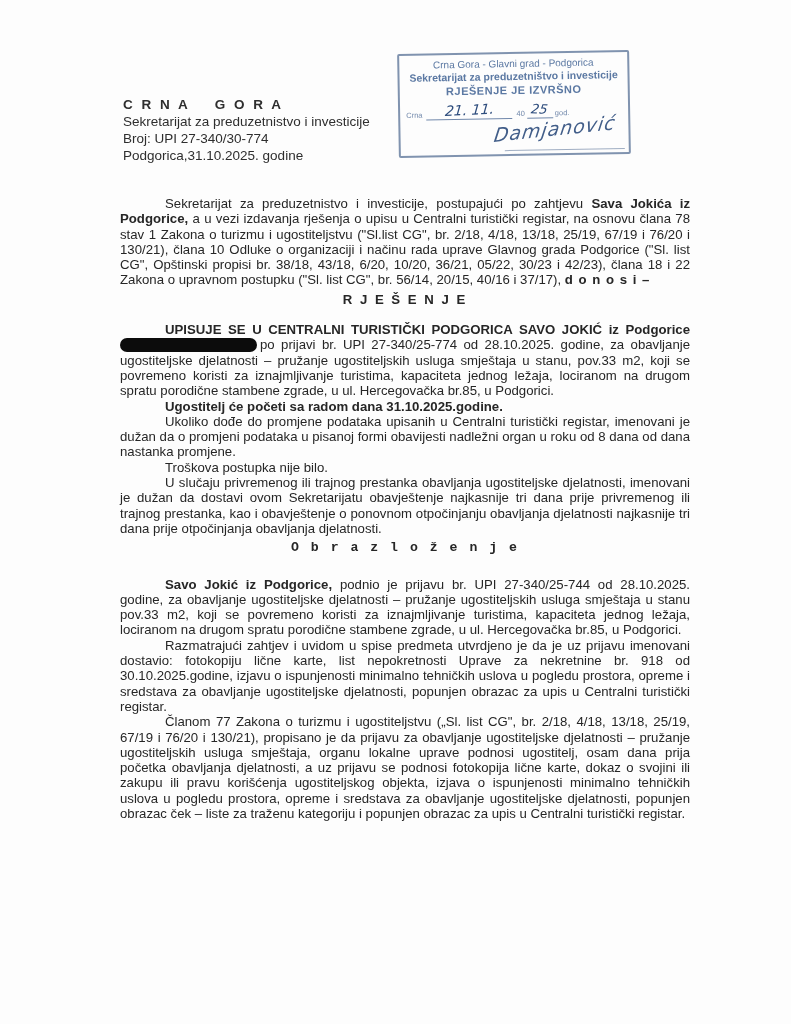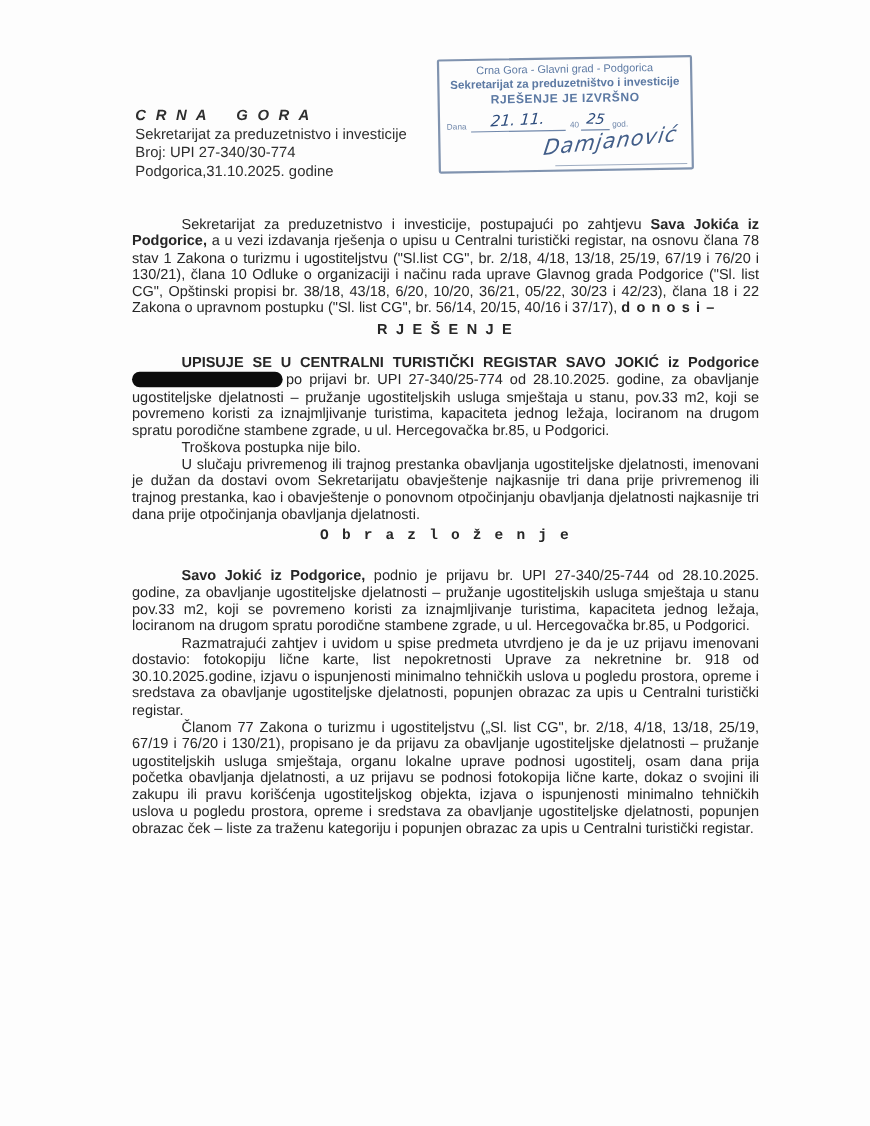--- a/index.html
+++ b/index.html
@@ -21,21 +21,20 @@
     top: 96px;
     font-size: 13.5px;
     line-height: 17px;
     color: #2e2e2e;
     font-weight: 500;
   }
   .letterhead-country {
     white-space: pre;
     letter-spacing: 2.5px;
     font-weight: 600;
-    font-style: italic;
   }
 
   
   .stamp {
     position: absolute;
     left: 398px;
     top: 52px;
     width: 232px;
     min-height: 104px;
     border: 2px solid rgba(96, 120, 155, 0.8);
@@ -154,42 +153,44 @@
     <div>Sekretarijat za preduzetnistvo i investicije</div>
     <div>Broj: UPI 27-340/30-774</div>
     <div>Podgorica,31.10.2025. godine</div>
   </div>
 
   <div class="stamp">
     <div class="stamp-line1">Crna Gora - Glavni grad - Podgorica</div>
     <div class="stamp-line2">Sekretarijat za preduzetništvo i investicije</div>
     <div class="stamp-line3">RJEŠENJE JE IZVRŠNO</div>
     <div class="stamp-date-row">
-      <span class="stamp-date-label">Dana</span>
+      <span class="stamp-date-label">Crna</span>
       <span class="stamp-blank date"><span class="handwriting hand-date">21. 11.</span></span>
       <span class="stamp-year-prefix">40</span>
       <span class="stamp-blank year"><span class="handwriting hand-year">25</span></span>
       <span class="stamp-year-suffix">god.</span>
     </div>
     <span class="handwriting stamp-signature">Damjanović</span>
     <span class="stamp-sig-underline"></span>
   </div>
 
   <div class="content">
 
     <p class="para"><span>Sekretarijat za preduzetnistvo i investicije, postupajući po zahtjevu </span><span class="bold">Sava Jokića iz Podgorice,</span><span> a u vezi izdavanja rješenja o upisu u Centralni turistički registar, na osnovu člana 78 stav 1 Zakona o turizmu i ugostiteljstvu ("Sl.list CG", br. 2/18, 4/18, 13/18, 25/19, 67/19 i 76/20 i 130/21), člana 10 Odluke o organizaciji i načinu rada uprave Glavnog grada Podgorice ("Sl. list CG", Opštinski propisi br. 38/18, 43/18, 6/20, 10/20, 36/21, 05/22, 30/23 i 42/23), člana 18 i 22 Zakona o upravnom postupku ("Sl. list CG", br. 56/14, 20/15, 40/16 i 37/17), </span><span class="bold spread">d o n o s i –</span></p>
 
     <p class="doc-title">R J E Š E N J E</p>
 
     <div>
-      <span class="decision-line1">UPISUJE SE U CENTRALNI TURISTIČKI REGISTAR SAVO JOKIĆ iz Podgorice</span>
+      <span class="decision-line1">UPISUJE SE U CENTRALNI TURISTIČKI PODGORICA SAVO JOKIĆ iz Podgorice</span>
       <div><span class="redaction-box"></span><span>po prijavi br. UPI 27-340/25-774 od 28.10.2025. godine, za obavljanje ugostiteljske djelatnosti – pružanje ugostiteljskih usluga smještaja u stanu, pov.33 m2, koji se povremeno koristi za iznajmljivanje turistima, kapaciteta jednog ležaja, lociranom na drugom spratu porodične stambene zgrade, u ul. Hercegovačka br.85, u Podgorici.</span></div>
     </div>
 
-
+    <p class="para bold">Ugostitelj će početi sa radom dana 31.10.2025.godine.</p>
+
+    <p class="para">Ukoliko dođe do promjene podataka upisanih u Centralni turistički registar, imenovani je dužan da o promjeni podataka u pisanoj formi obavijesti nadležni organ u roku od 8 dana od dana nastanka promjene.</p>
 
     <p class="para">Troškova postupka nije bilo.</p>
 
     <p class="para">U slučaju privremenog ili trajnog prestanka obavljanja ugostiteljske djelatnosti, imenovani je dužan da dostavi ovom Sekretarijatu obavještenje najkasnije tri dana prije privremenog ili trajnog prestanka, kao i obavještenje o ponovnom otpočinjanju obavljanja djelatnosti najkasnije tri dana prije otpočinjanja obavljanja djelatnosti.</p>
 
     <p class="doc-title obraz">O b r a z l o ž e n j e</p>
 
     <p class="para"><span class="bold">Savo Jokić iz Podgorice,</span><span> podnio je prijavu br. UPI 27-340/25-744 od 28.10.2025. godine, za obavljanje ugostiteljske djelatnosti – pružanje ugostiteljskih usluga smještaja u stanu pov.33 m2, koji se povremeno koristi za iznajmljivanje turistima, kapaciteta jednog ležaja, lociranom na drugom spratu porodične stambene zgrade, u ul. Hercegovačka br.85, u Podgorici.</span></p>
 
     <p class="para">Razmatrajući zahtjev i uvidom u spise predmeta utvrdjeno je da je uz prijavu imenovani dostavio: fotokopiju lične karte, list nepokretnosti Uprave za nekretnine br. 918 od 30.10.2025.godine, izjavu o ispunjenosti minimalno tehničkih uslova u pogledu prostora, opreme i sredstava za obavljanje ugostiteljske djelatnosti, popunjen obrazac za upis u Centralni turistički registar.</p>

